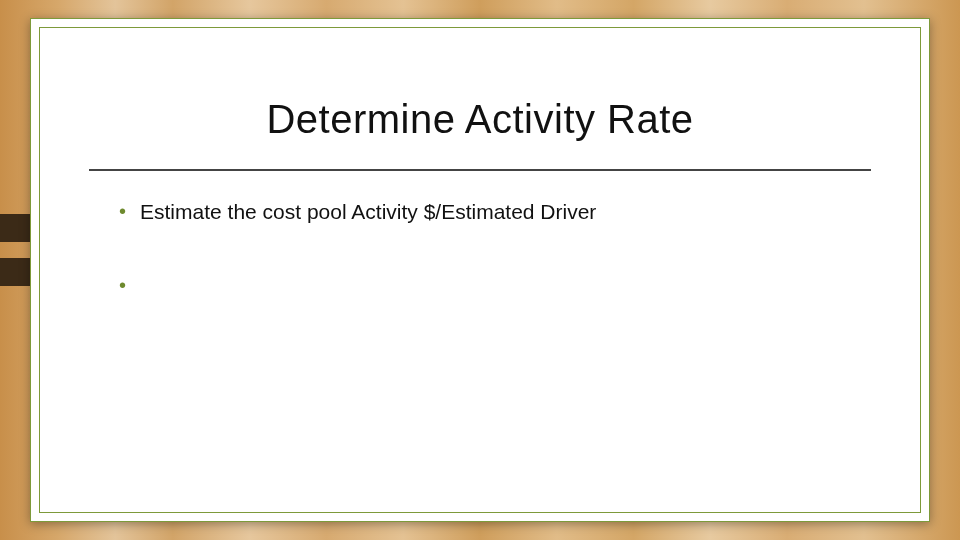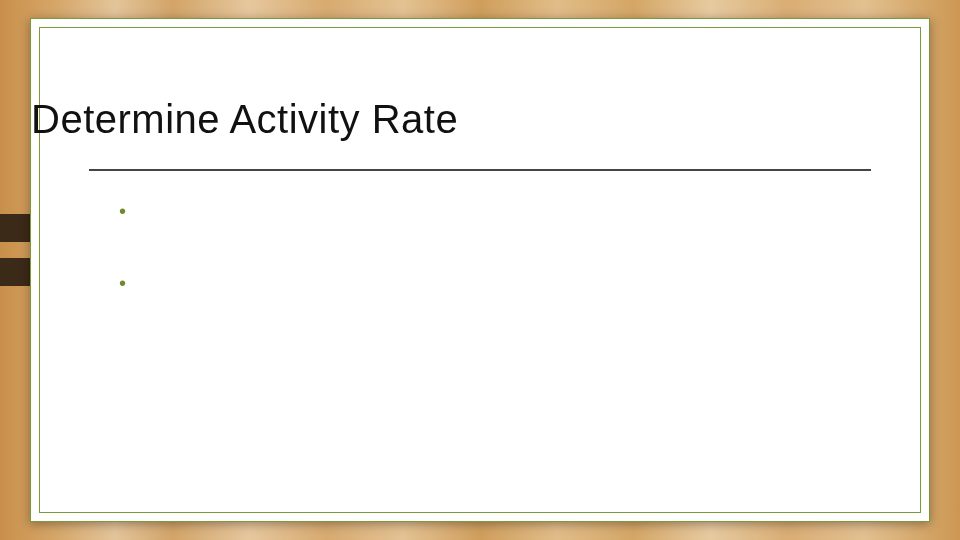--- a/index.html
+++ b/index.html
@@ -10,21 +10,21 @@
           #e6c79d 26%, #d7aa70 34%, #e4c293 42%, #cf9e5c 50%,
           #e1bc88 58%, #d4a666 66%, #e7caa0 74%, #d9ad74 82%,
           #e2c090 90%, #cc9752 100%);
   }
   .dark-stub{position:absolute;left:0;width:40px;height:28px;background:#3b2a17}
   .ds1{top:214px}
   .ds2{top:258px}
   .card{position:absolute;left:30px;top:18px;width:900px;height:504px;background:#fff;
         box-shadow:0 2px 10px rgba(0,0,0,.35);border:1px solid #7d9a3a;box-sizing:border-box}
   .inner{position:absolute;left:8px;top:8px;right:8px;bottom:8px;border:1px solid #7d9a3a}
-  .title{position:absolute;top:78px;left:0;right:0;
+  .title{position:absolute;top:78px;left:0;right:0;text-align:center;
          font-size:40px;letter-spacing:.5px;color:#111}
   .rule{position:absolute;left:58px;right:58px;top:150px;border-top:2px solid #444}
   .bullets{position:absolute;left:88px;top:180px;right:60px}
   .item{display:flex;align-items:flex-start;margin-bottom:48px}
   .dot{color:#6e8a2e;font-size:20px;line-height:24px;margin-right:14px}
   .txt{font-size:21px;color:#111;line-height:26px}
 </style>
 </head>
 <body>
 
@@ -34,19 +34,20 @@
 
   <div class="card">
     <div class="inner"></div>
 
     <div class="title">Determine Activity Rate</div>
     <div class="rule"></div>
 
     <div class="bullets">
       <div class="item">
         <span class="dot">•</span>
+        <span class="txt">Estimate the cost pool Activity $/Estimated Driver</span>
       </div>
       <div class="item">
         <span class="dot">•</span>
       </div>
     </div>
   </div>
 </div>
 
 </body></html>

